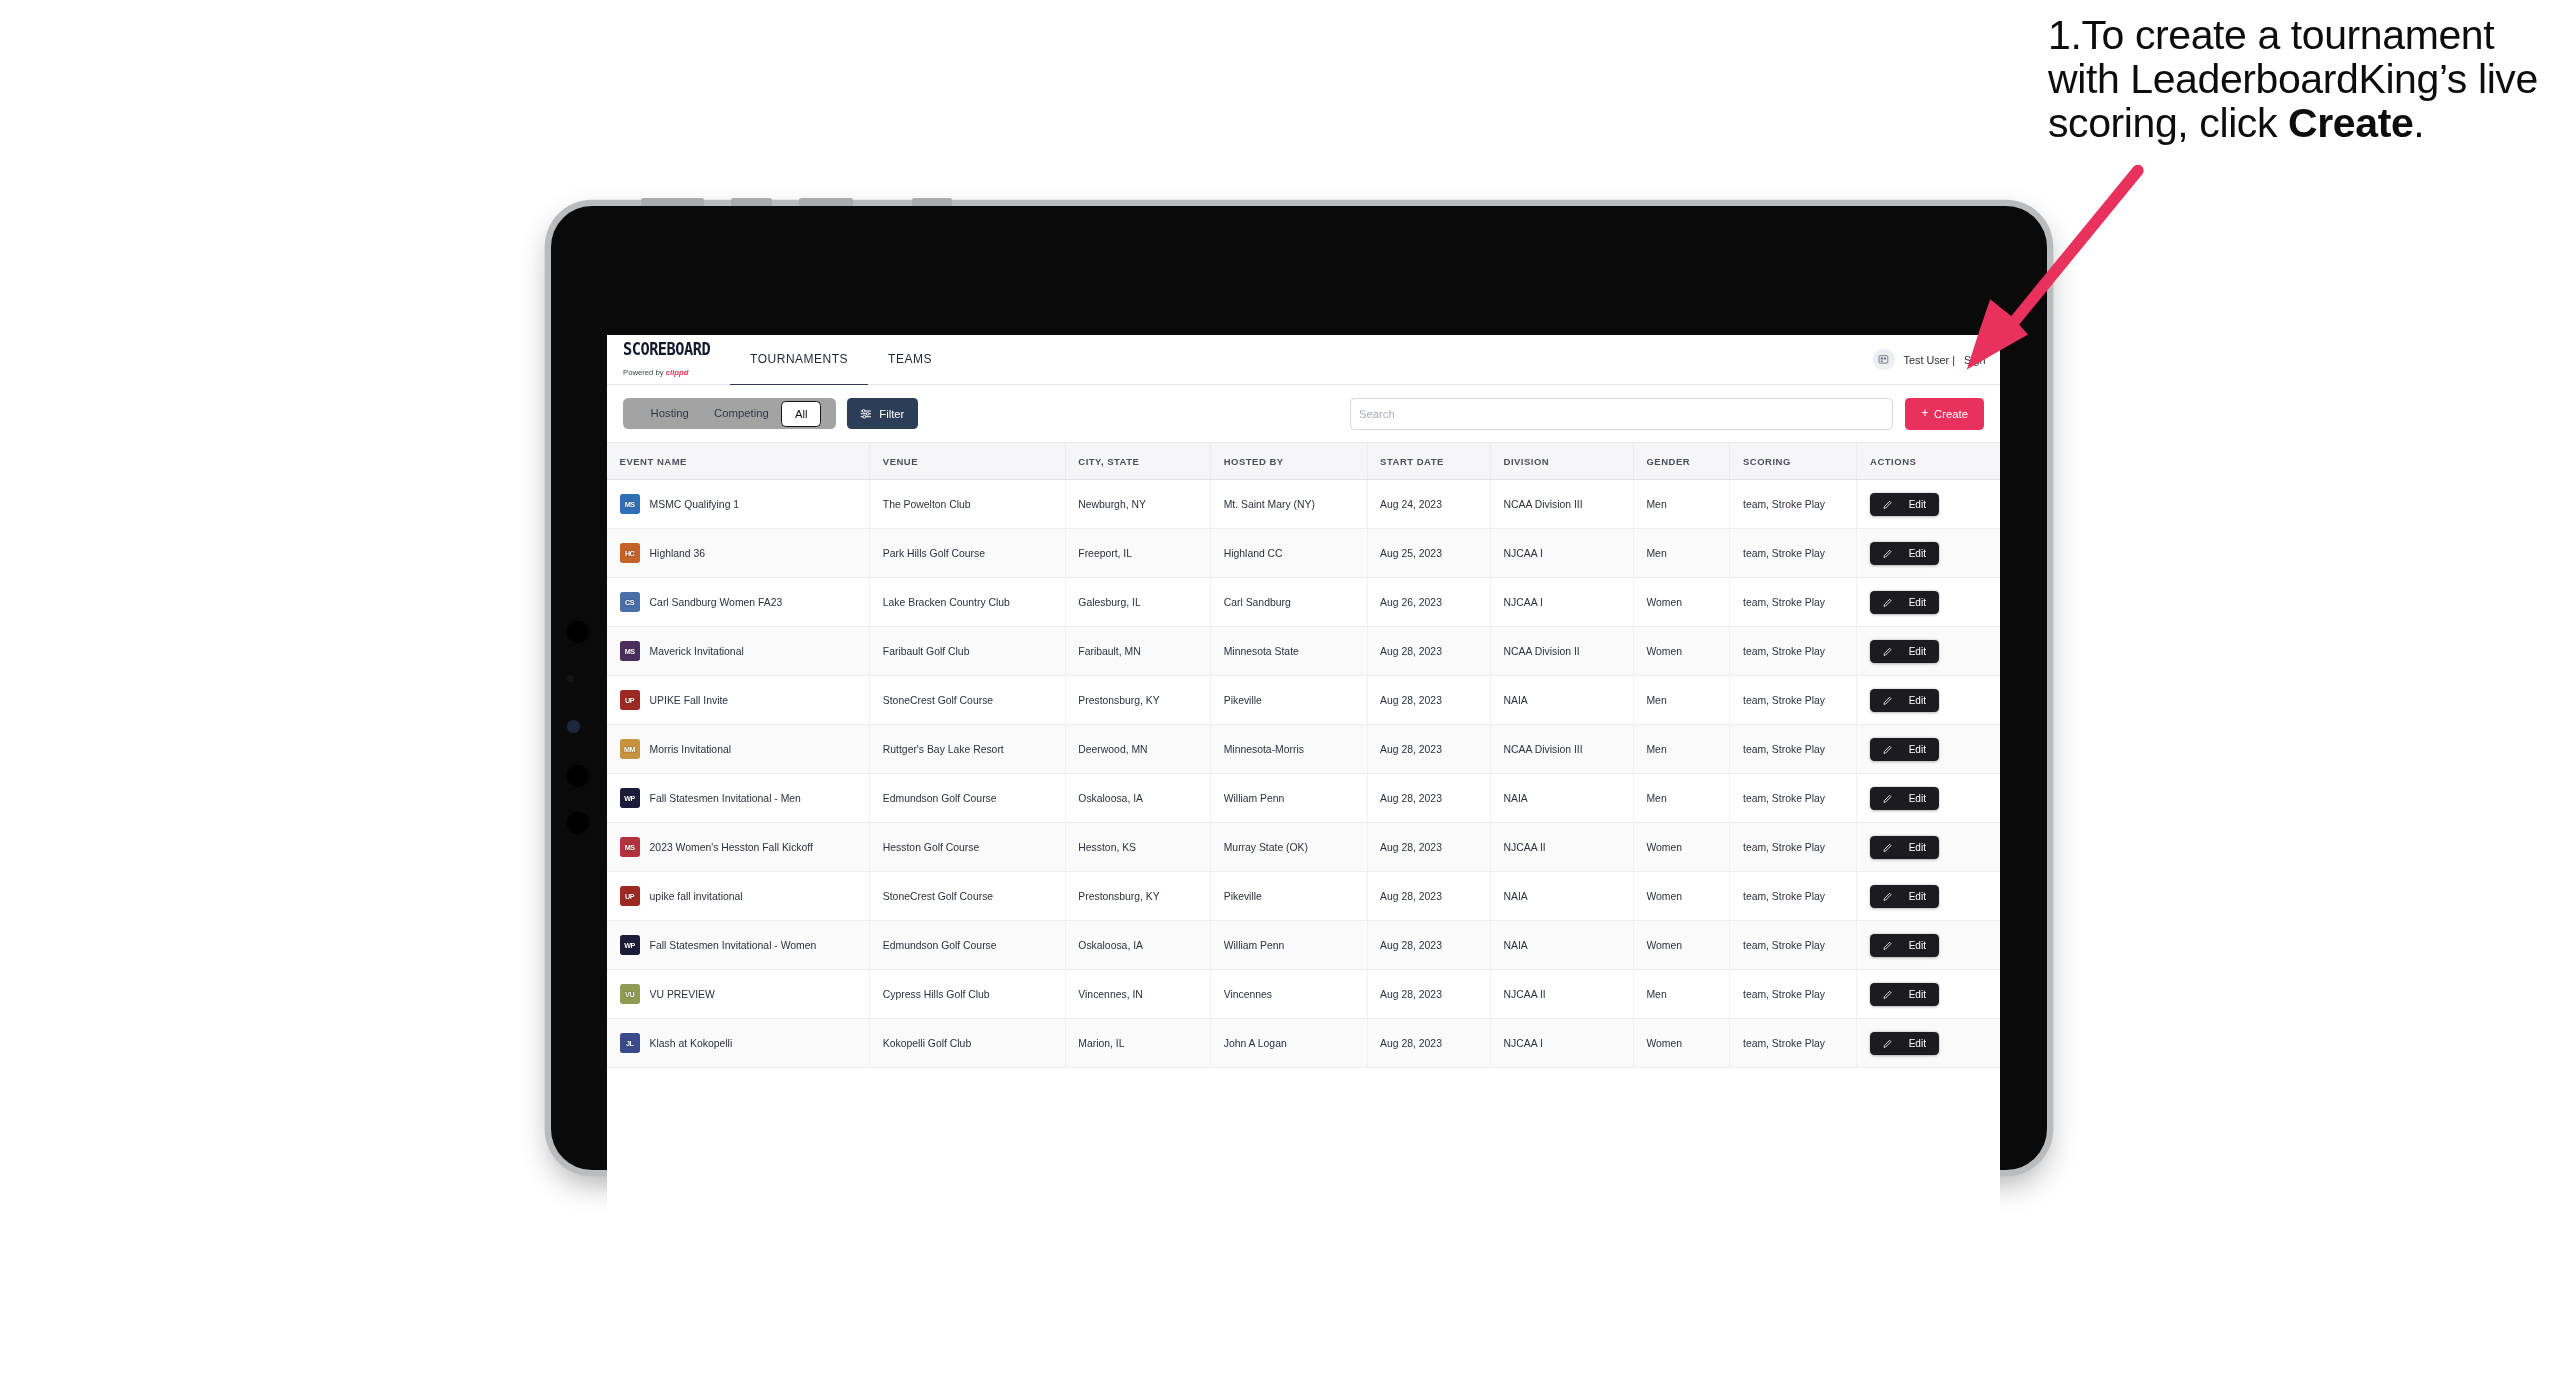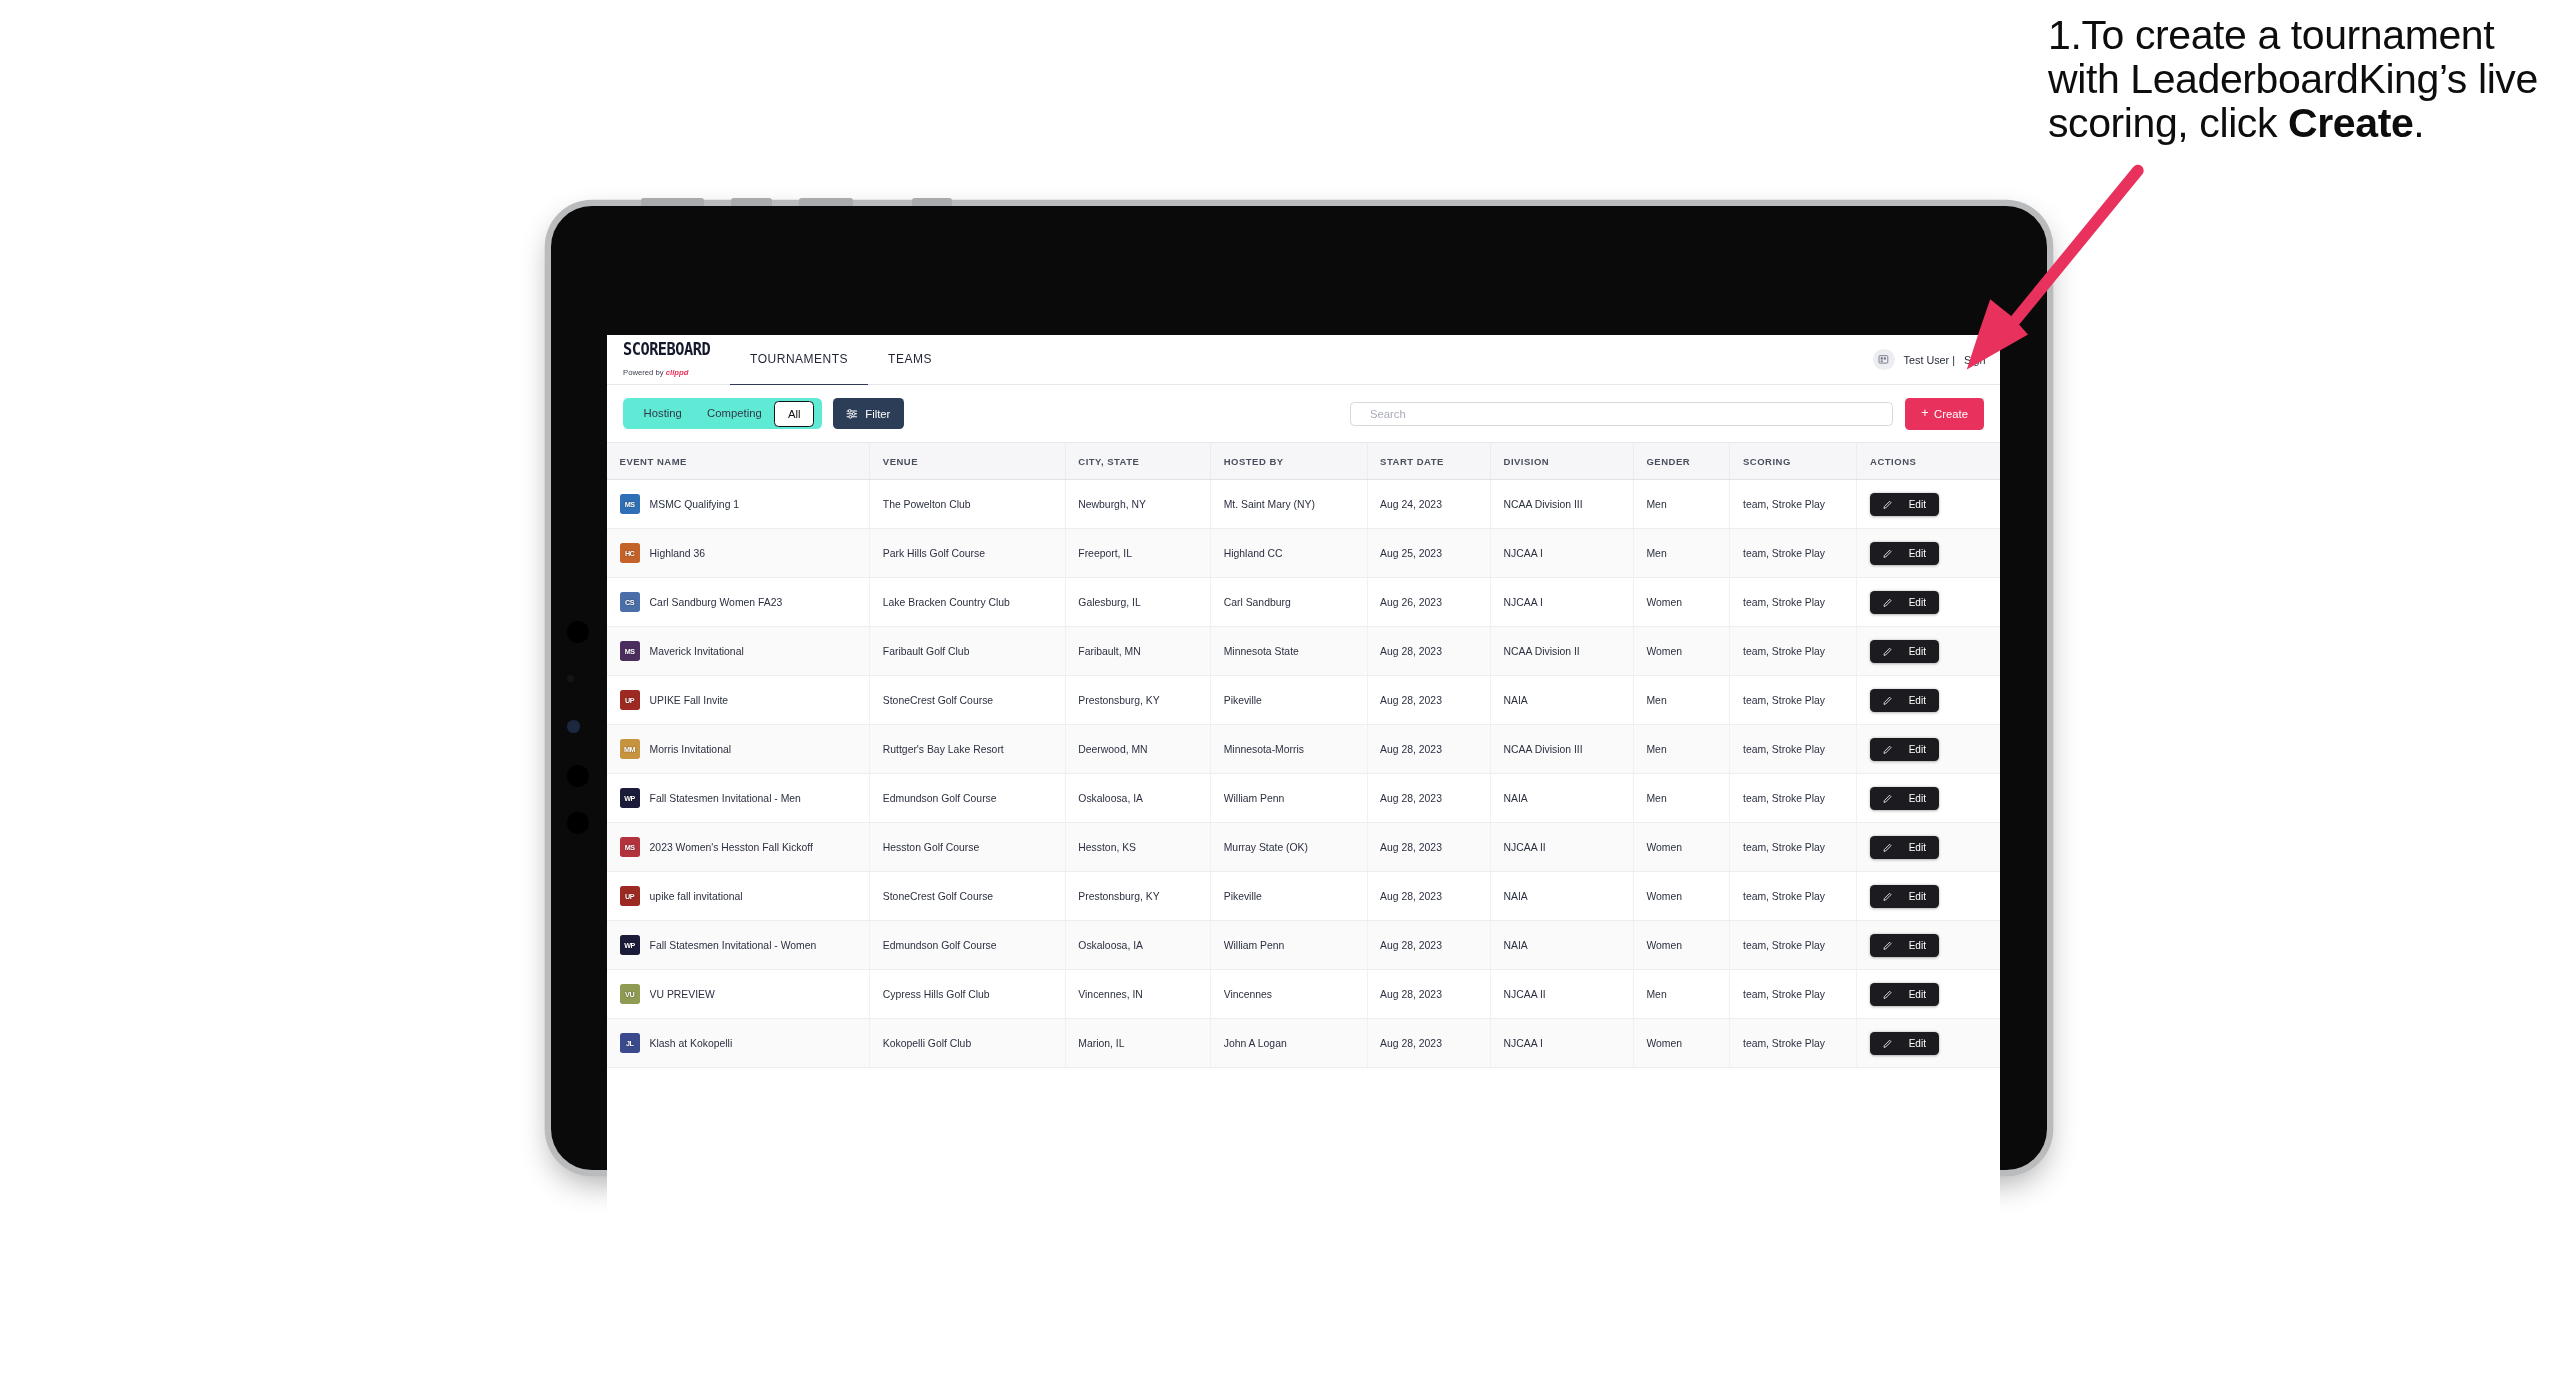--- a/index.html
+++ b/index.html
@@ -147,24 +147,24 @@
     display: flex;
     align-items: center;
     padding: 12.6px 16px;
     background: #ffffff;
     gap: 10.8px;
     position: relative;
   }
   .segmented {
     display: flex;
     align-items: center;
-    background: #5eead4;
+    background: #a3a3a3;
     border-radius: 5.4px;
     height: 31px;
-    padding: 0 8px;
+    padding: 0 15px;
   }
   .seg-item {
     padding: 0 12.6px;
     font-size: 11.3px;
     color: #31384a;
     cursor: pointer;
     line-height: 27px;
     border-radius: 4.5px;
   }
   .seg-item.active {
@@ -194,24 +194,24 @@
     margin-left: auto;
     margin-right: 0;
     width: 634px;
     display: flex;
     justify-content: flex-end;
     gap: 12.6px;
     align-items: center;
   }
   .search-input {
     flex: 1;
-    height: 24px;
+    height: 32px;
     border: 0.9px solid #d6d8de;
     border-radius: 4.5px;
-    padding: 0 19px;
+    padding: 0 8px;
     font-size: 11.3px;
     font-family: inherit;
     color: #33384a;
     outline: none;
     background: #fff;
   }
   .search-input::placeholder { color: #a8acb8; }
   .create-btn {
     display: flex;
     align-items: center;

